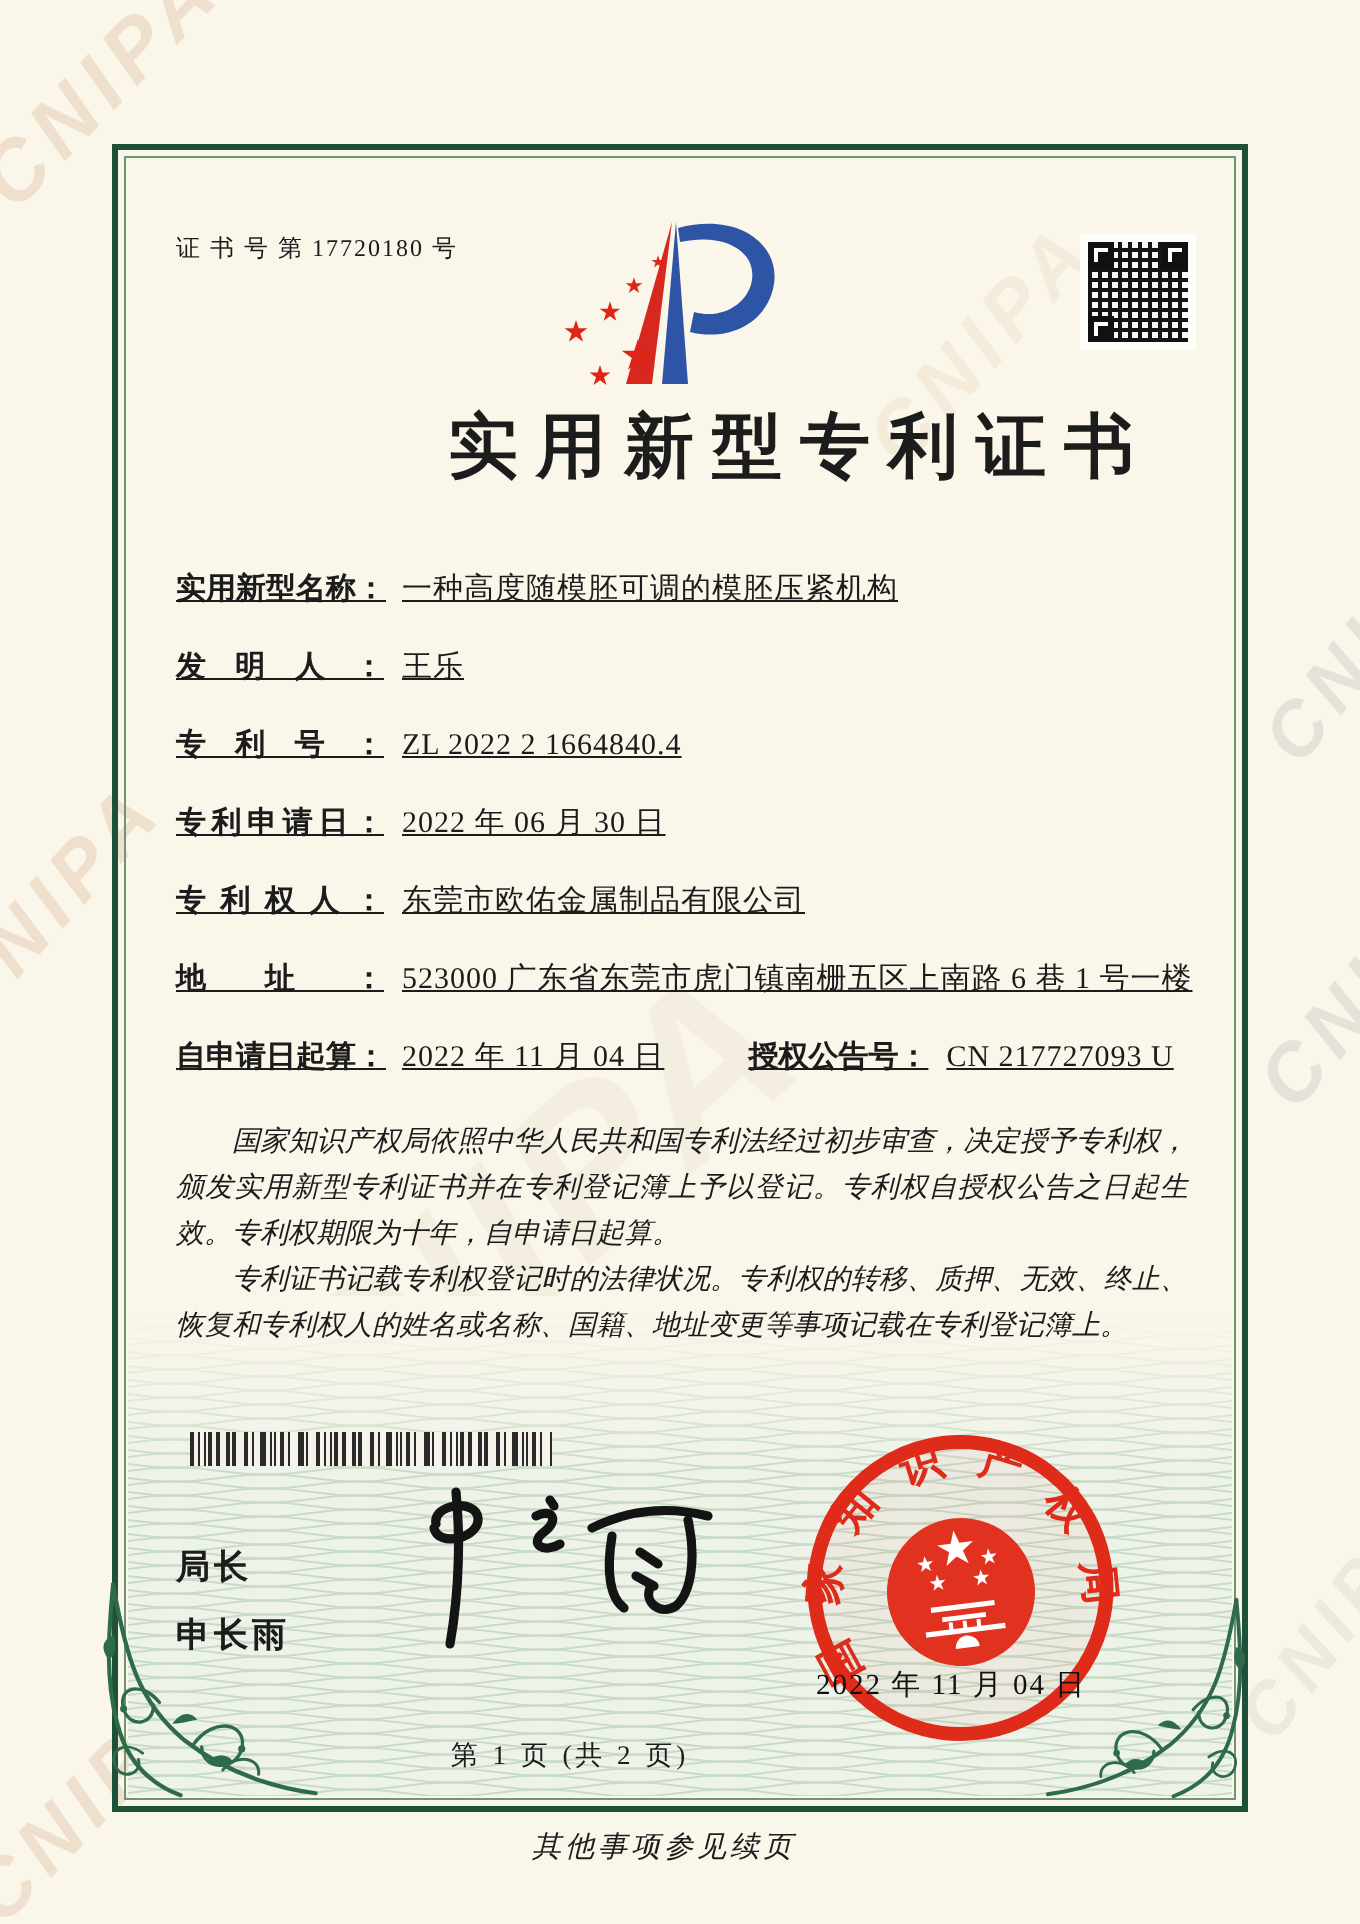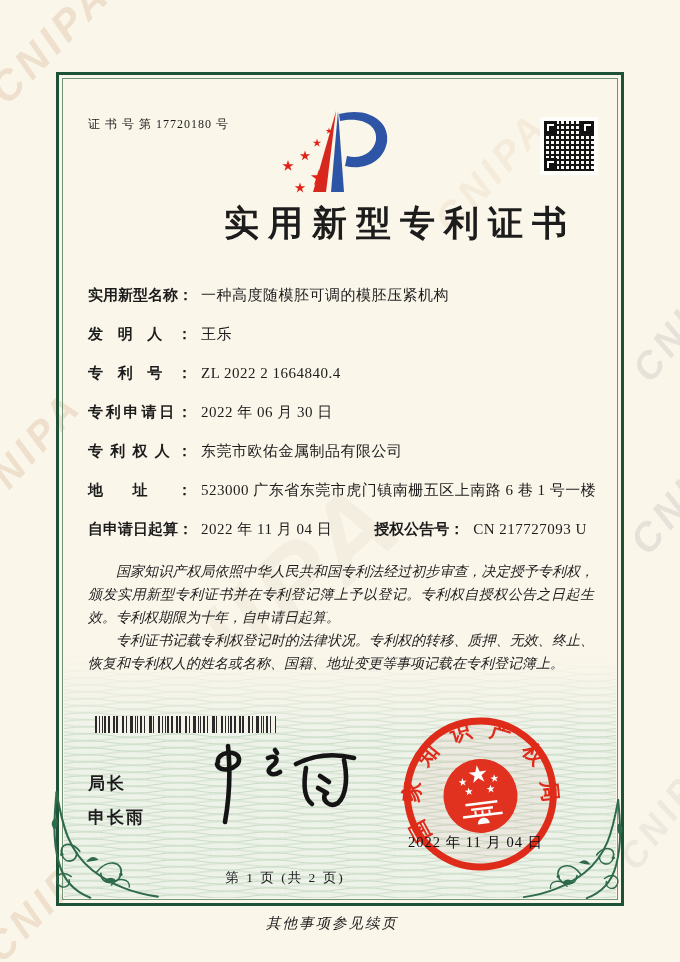--- a/index.html
+++ b/index.html
@@ -34,21 +34,21 @@
         background:
           repeating-linear-gradient(90deg, #141414 0 2px, transparent 2px 5px),
           repeating-linear-gradient(0deg, #141414 0 2px, #f6f6f2 2px 5px); }
   .finder { position:absolute; width:13px; height:13px; border:3px solid #111; background:#fff; }
   .finder::after { content:""; position:absolute; left:2px; top:2px; width:3px; height:3px; background:#111; box-shadow:1px 1px 0 1px #111; }
   .finder.tl { left:0; top:0; } .finder.tr { right:0; top:0; } .finder.bl { left:0; bottom:0; }
 
   .title { position:absolute; left:0; top:200px; width:576px; text-align:right;
            font-size:35px; font-weight:bold; letter-spacing:9px; }
 
-  .fields { position:absolute; left:88px; top:286px; width:500px; }
+  .fields { position:absolute; left:88px; top:286px; width:500px;text-decoration:underline; }
   .field-row { display:flex; align-items:baseline; font-size:15px; line-height:18px; margin-bottom:21px; white-space:nowrap; }
   .field-label { display:inline-block; width:104px; font-weight:bold; text-align:justify; text-align-last:justify; flex:0 0 104px; }
   .field-value { margin-left:9px; letter-spacing:0.5px; }
   .grant-label2 { display:inline-block; font-weight:bold; margin-left:42px; }
 
   .paras { position:absolute; left:88px; top:560px; width:506px; font-size:14px; line-height:23px;
            font-style:italic; text-align:justify; }
   .paras p { text-indent:2em; }
 
   .barcode { position:absolute; left:95px; top:716px; width:181px; height:17px;

